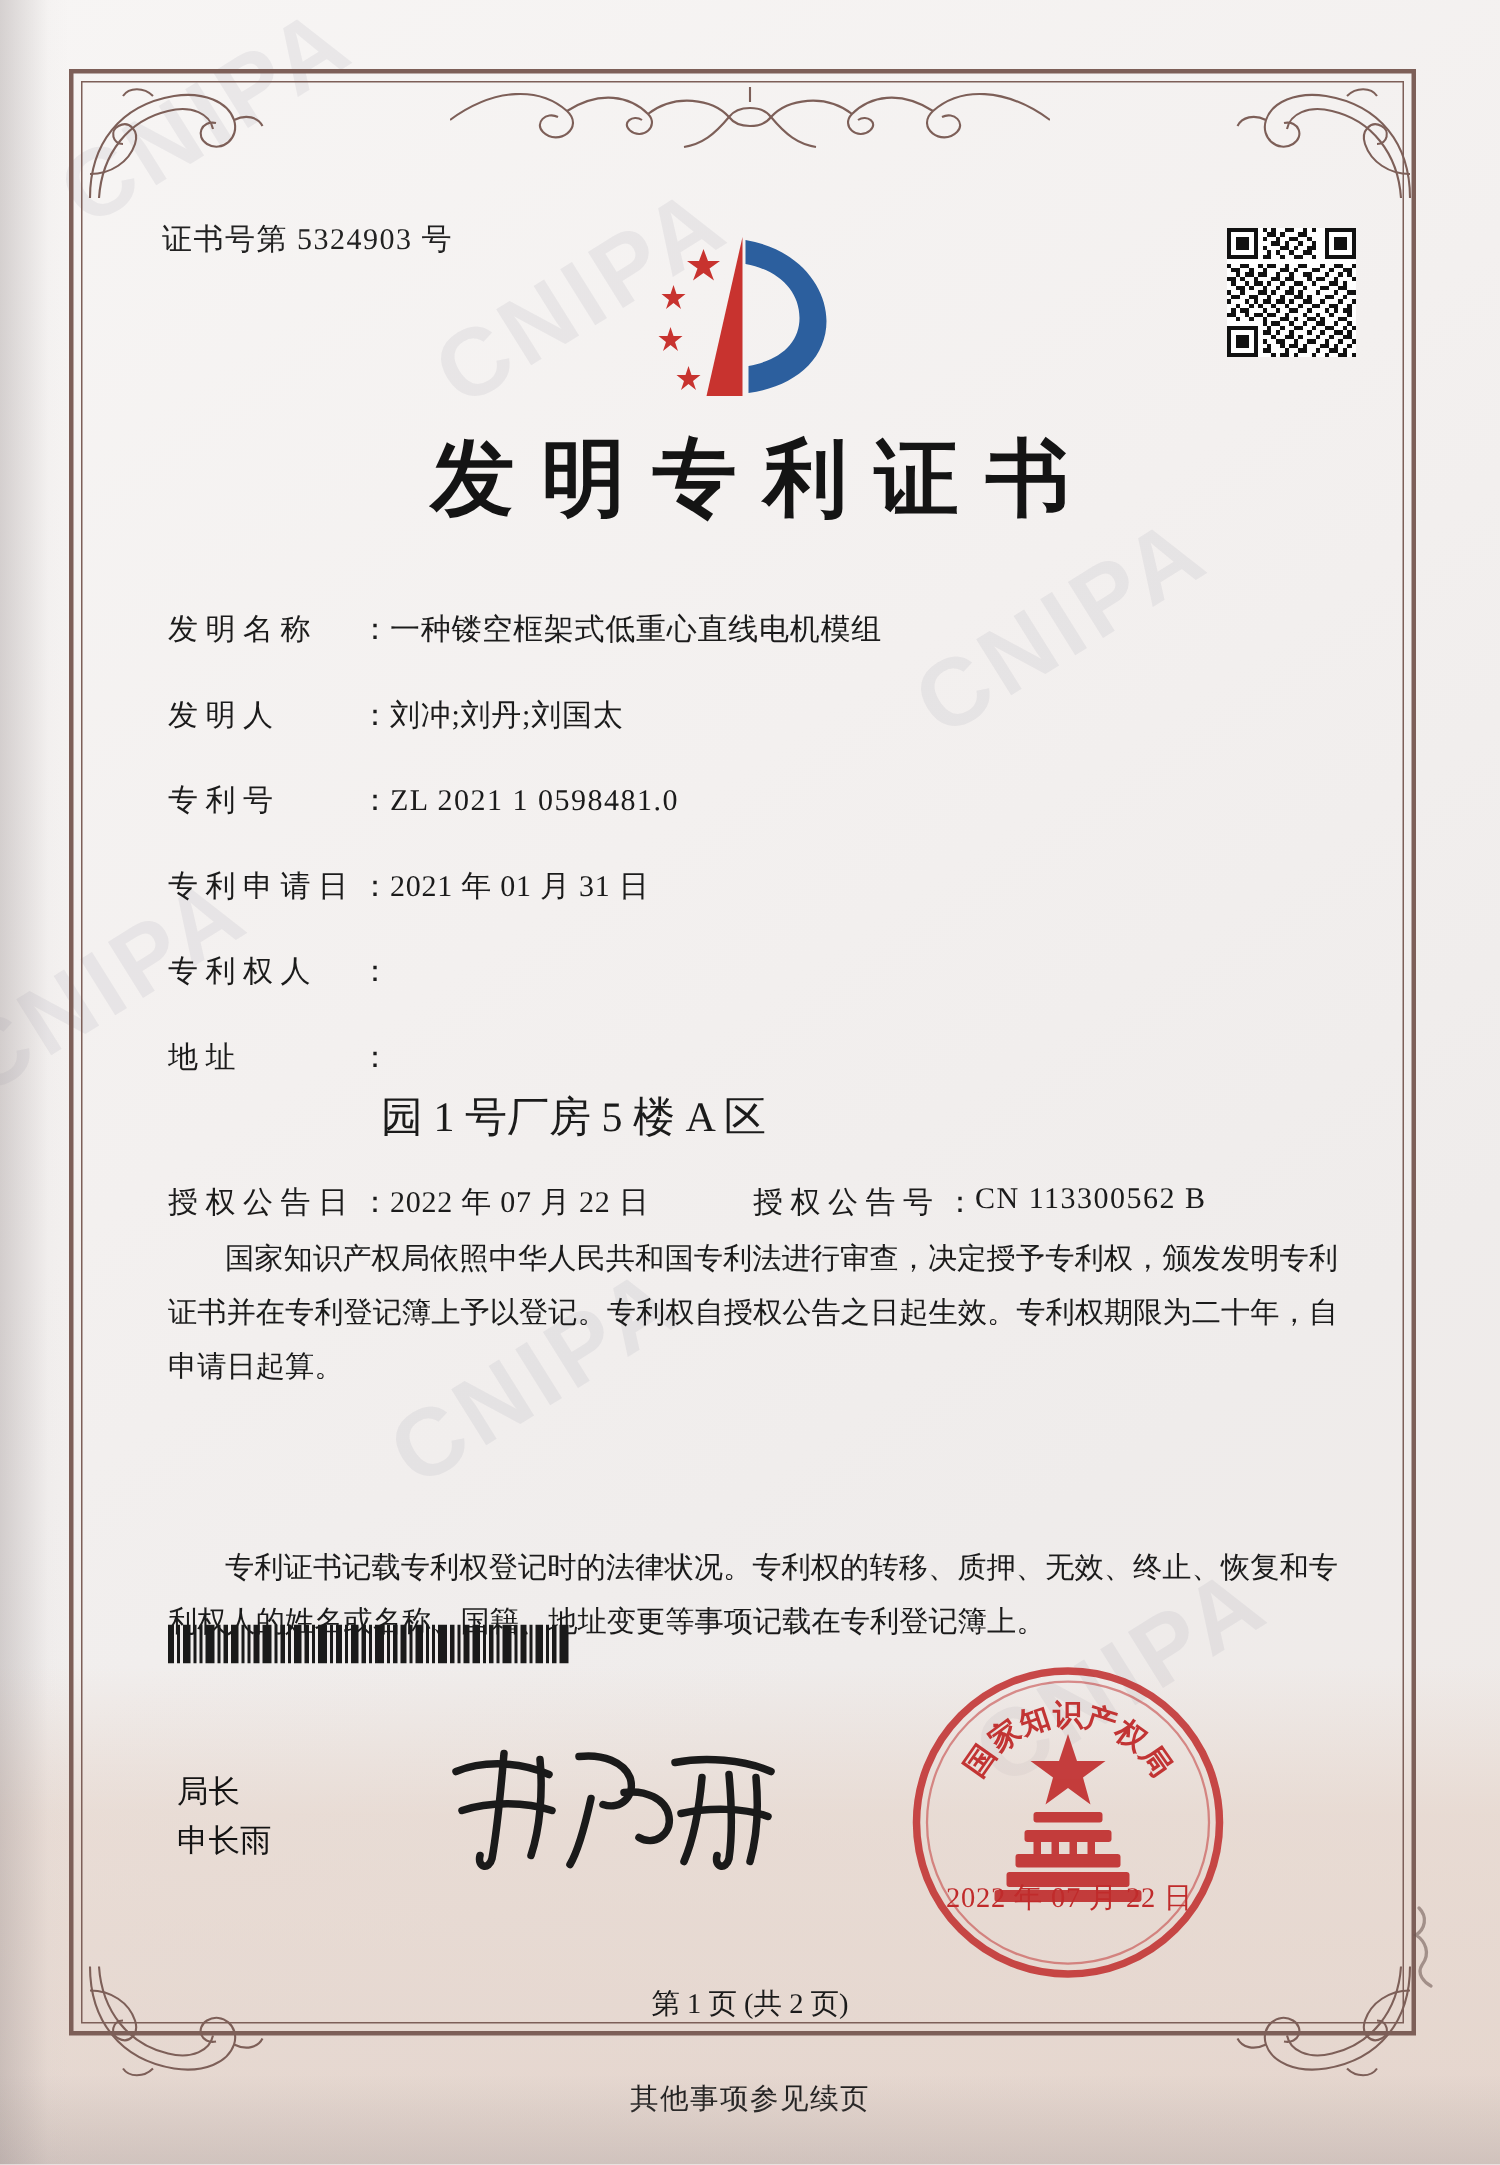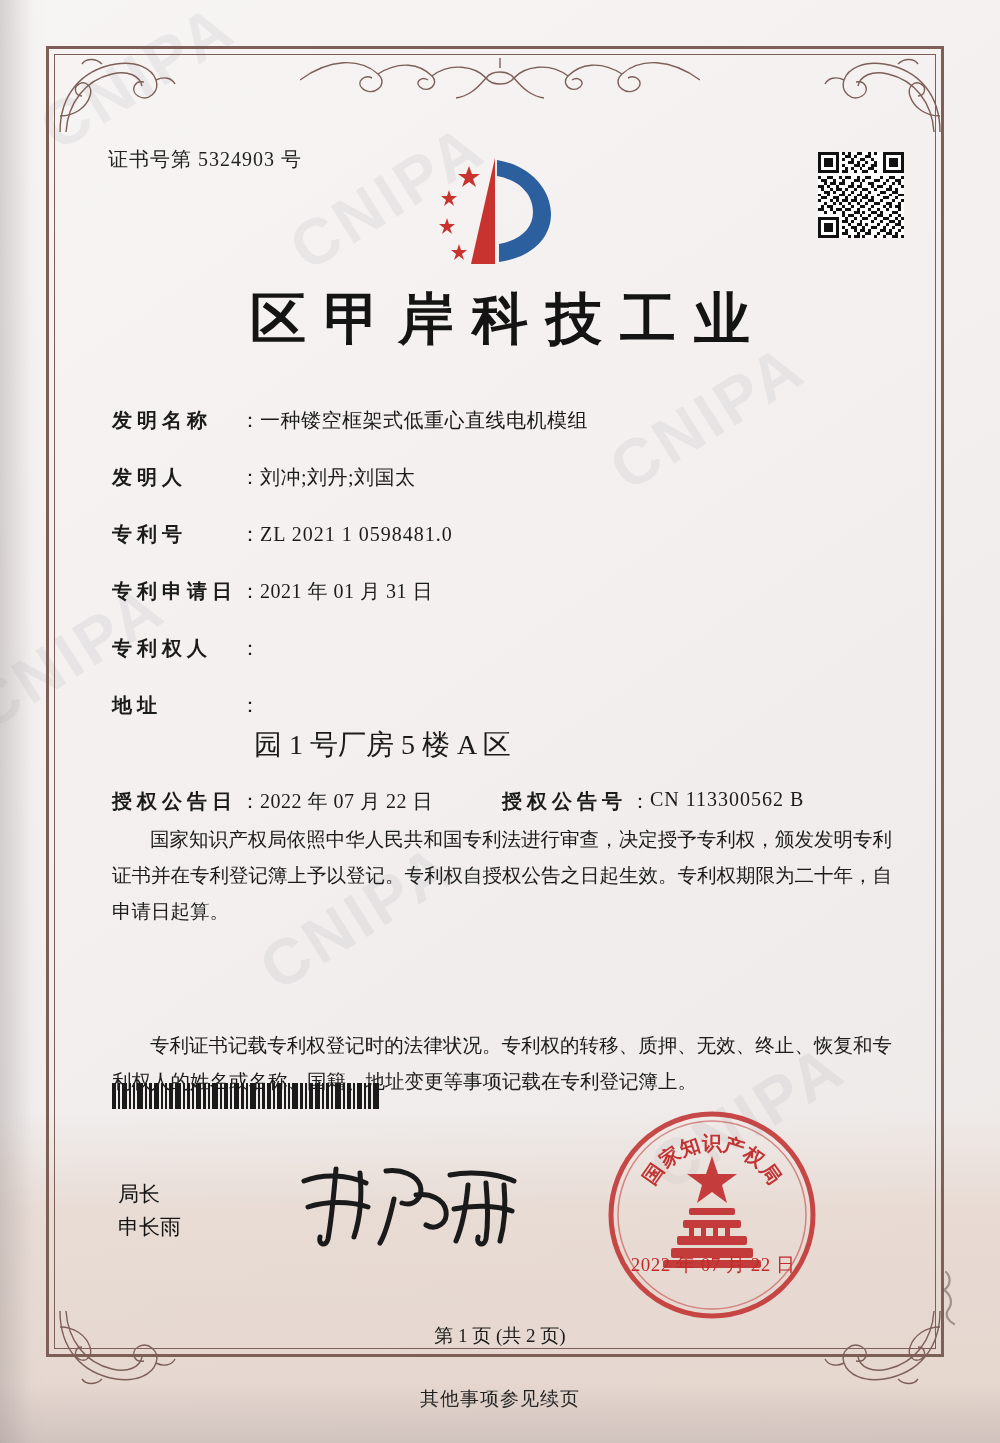--- a/index.html
+++ b/index.html
@@ -156,21 +156,20 @@
   }
   .field-label {
     width: 128px;
     flex: 0 0 128px;
     letter-spacing: 0px;
     white-space: nowrap;
   }
   .field-label.spaced {
     display: flex;
     justify-content: space-between;
-    font-weight: bold;
   }
   .field-colon { flex: 0 0 14px; }
   .field-value {
     flex: 1;
     letter-spacing: 0.5px;
   }
   .field-value.mono {
     font-family: "Liberation Serif", serif;
     letter-spacing: 1px;
   }
@@ -582,21 +581,21 @@
             <rect x="12" y="28" width="2" height="1"></rect>
             <rect x="15" y="28" width="1" height="1"></rect>
             <rect x="19" y="28" width="1" height="1"></rect>
             <rect x="22" y="28" width="1" height="1"></rect>
             <rect x="25" y="28" width="2" height="1"></rect>
             <rect x="28" y="28" width="1" height="1"></rect>
         </g>
       </svg>
     </div>
 
-    <div class="main-title">区甲岸科技工业</div>
+    <div class="main-title">发明专利证书</div>
 
     <div class="fields">
 
       <div class="field-row">
         <div class="field-label spaced">发 明 名 称</div>
         <div class="field-colon">：</div>
         <div class="field-value">一种镂空框架式低重心直线电机模组</div>
       </div>
 
       <div class="field-row">

